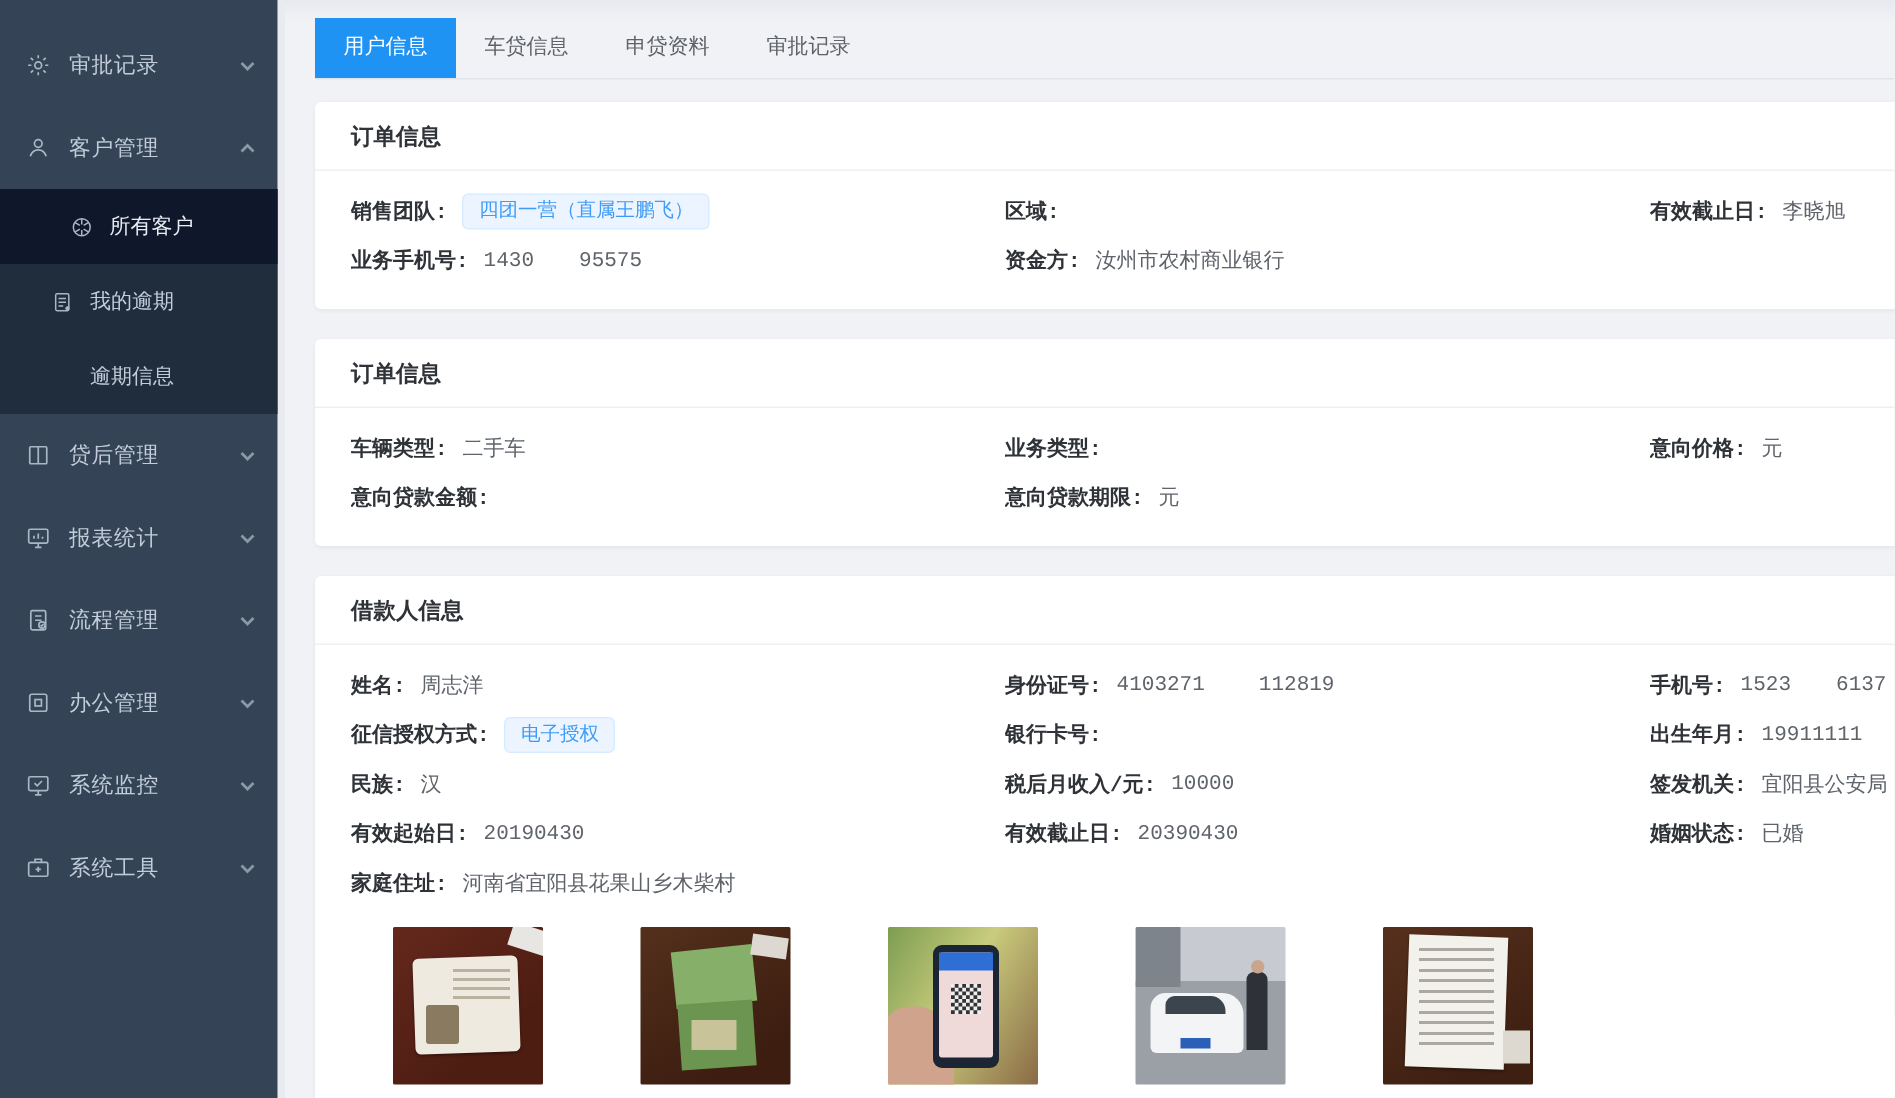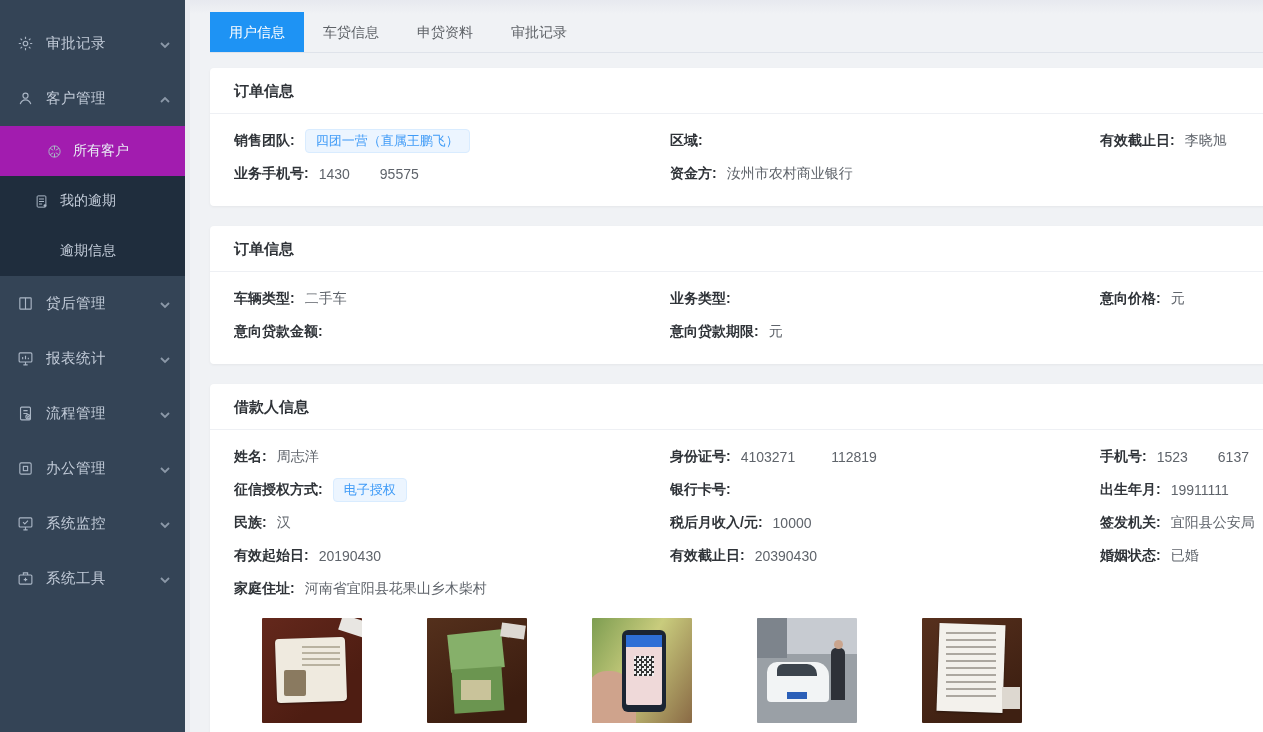--- a/index.html
+++ b/index.html
@@ -25,31 +25,32 @@
   .side-item .mi svg { width:17px; height:17px; stroke:#aab6c5; fill:none; stroke-width:1.6; }
   .side-item .lab { flex:1; }
   .chev { width:12px; height:12px; color:#8b98a8; }
   .chev svg { width:12px; height:12px; stroke:#8b98a8; fill:none; stroke-width:1.8; }
   .chev.up svg { transform:rotate(180deg); }
   .submenu { background:#1f2d3d; }
   .sub-item {
     height:50px; display:flex; align-items:center; padding-left:32px;
     font-size:14px; color:#c3ccd9; cursor:pointer;
   }
-  .sub-item.active { background:#a21caf; color:#e8edf4;padding-left:45px; }
+  .sub-item.active { background:#0f172a; color:#e8edf4;padding-left:45px; }
   .sub-item .mi { width:18px; height:18px; margin-right:10px; display:flex; align-items:center; justify-content:center; }
   .sub-item .mi svg { width:15px; height:15px; stroke:#aab6c5; fill:none; stroke-width:1.6; }
   .sub-item.noicon { padding-left:60px; }
 
   
   .content {
     position:absolute; left:185px; top:0; right:0; height:732px;
     background:linear-gradient(#e7e9ef, #f0f2f5 14px);
     padding:12px 0 0 20px;
     border-left:5px solid #e9ebf0;
+    font-family:Liberation Mono, monospace;
   }
   
   .tabs { display:flex; height:41px; border-bottom:1px solid #dfe3ea; }
   .tab {
     min-width:94px; text-align:center; line-height:40px; font-size:14px;
     color:#5f6368; cursor:pointer; padding:0 18px;
   }
   .tab.active { background:#1e93f4; color:#ffffff; }
   
   .card {

